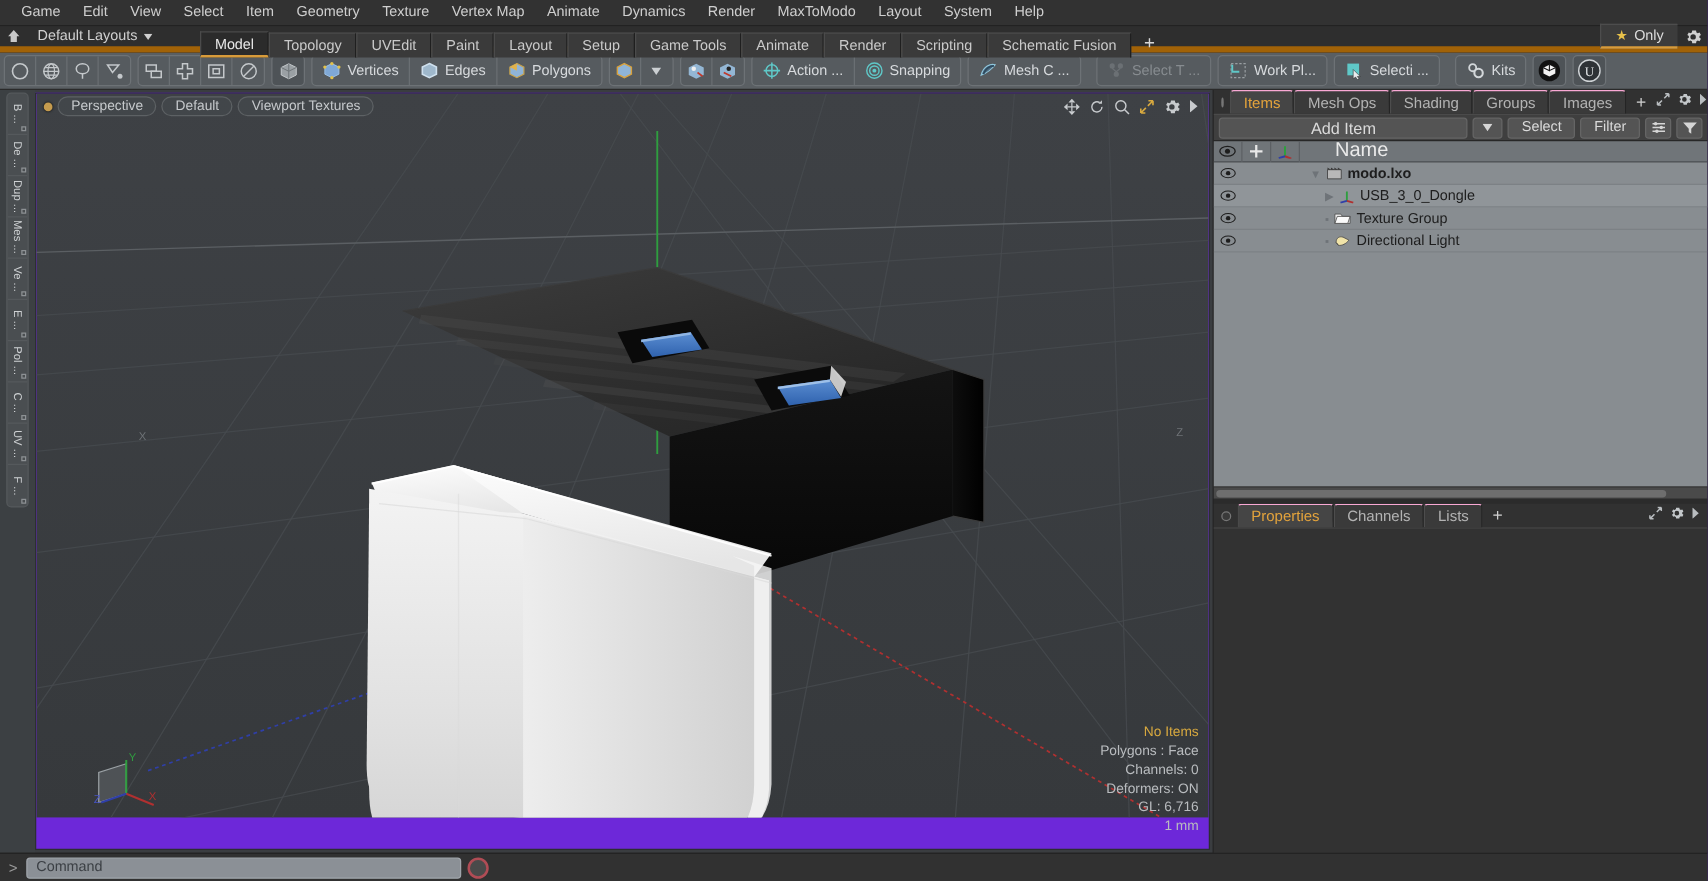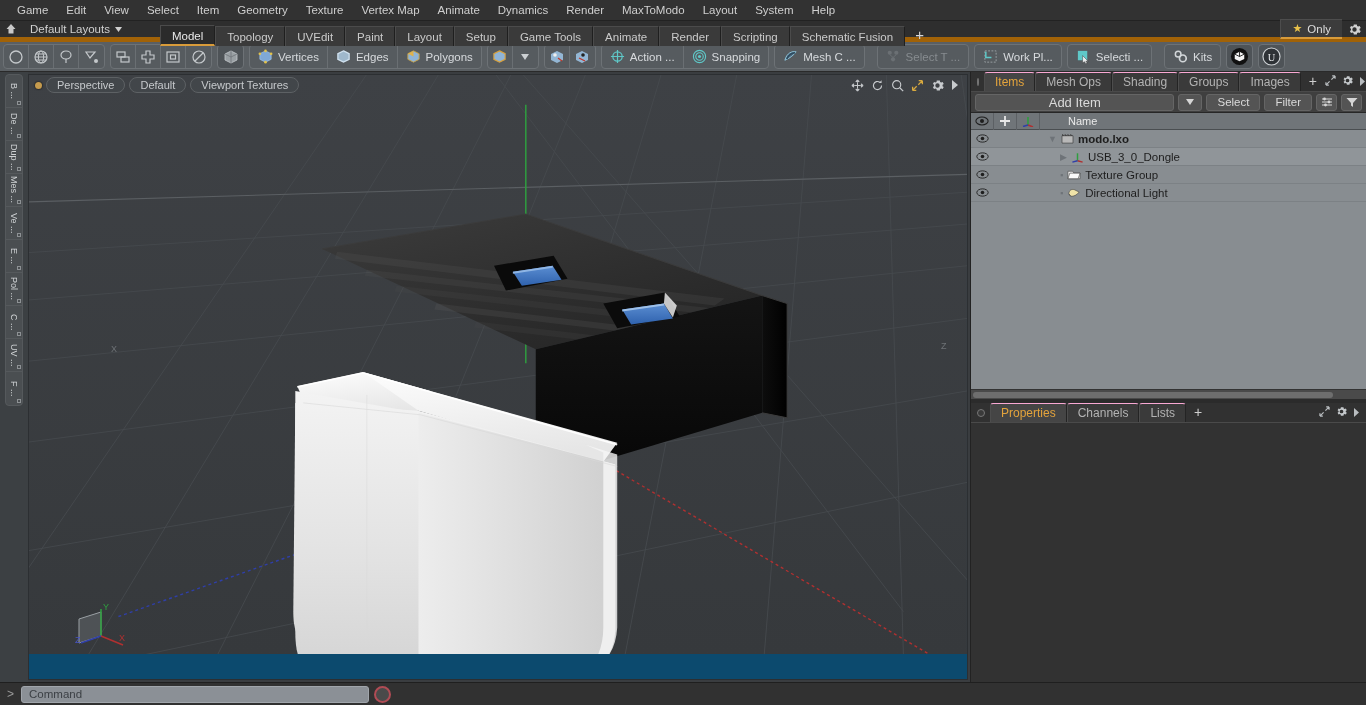--- a/index.html
+++ b/index.html
@@ -98,21 +98,21 @@
   }
   .vtab i{
     position:absolute; bottom:2px; right:1px; width:4px; height:4px;
     border:1px solid #8d9194; background:#4a4e51;
   }
 
   
   .vpwrap{ flex:1; position:relative; background:#3a3d40; padding:2px 2px 2px 0; }
   .viewport{
     position:relative; width:100%; height:100%; overflow:hidden;
-    background:#0c4a6e;
+    background:#6d28d9;
     border:1px solid #2c2f32;
     padding-left:20px;
   }
   .vp-header{
     position:absolute; top:0; left:0; right:0; height:20px;
     display:flex; align-items:center; gap:4px; padding-left:6px;
     z-index:6;
   }
   .vp-dot{ width:7px; height:7px; border-radius:50%; background:#c59b4e; box-shadow:0 0 2px #000;}
   .vp-pill{
@@ -170,21 +170,21 @@
     height:17px; padding:0 10px; background:#545454; border:1px solid #656565; border-radius:3px;
     display:flex;align-items:center; font-size:11.5px; color:#dadada;
   }
   .ibtn{
     width:21px;height:17px;background:#545454;border:1px solid #656565;border-radius:3px;
     display:flex;align-items:center;justify-content:center;
   }
 
   .listhead{
     height:17px; background:#707579; display:flex; align-items:center;
-    font-size:11px; color:#eaeaea; border-bottom:1px solid #4a4e51;
+    font-size:16px; color:#eaeaea; border-bottom:1px solid #4a4e51;
   }
   .lh-col{ width:23px; display:flex;align-items:center;justify-content:center; border-right:1px solid #5c6064; height:17px;}
   .lh-name{ padding-left:28px; }
 
   .itemlist{ flex:1; background:#888d91; position:relative; overflow:hidden; }
   .irow{
     height:18px; display:flex; align-items:center; font-size:11.5px; color:#1d1d1d;
     border-bottom:1px solid #7c8185;
   }
   .irow.alt{ background:#909599; }
@@ -704,20 +704,28 @@
               </svg>
           </span>
           <span>
             <svg width="8" height="10" viewBox="0 0 8 10">
                 <path d="M1 0 L7 5 L1 10 Z" fill="#c8cbce"></path>
               </svg>
           </span>
         </div>
       </div>
 
+      <div class="scene-info">
+        <div class="hl">No Items</div>
+        <div>Polygons : Face</div>
+        <div>Channels: 0</div>
+        <div>Deformers: ON</div>
+        <div>GL: 6,716</div>
+        <div>1 mm</div>
+      </div>
 
       <div class="axis-gizmo">
         <svg width="62" height="56" viewBox="0 0 62 56">
           <path d="M10 44 L10 20 L32 13 L32 37 Z" fill="#8d9296" fill-opacity=".28" stroke="#9aa0a4" stroke-width="1"></path>
           <path d="M32 37 L32 10" stroke="#2f9e3f" stroke-width="1.6"></path>
           <text x="34" y="11" font-size="9" fill="#2f9e3f" font-family="Liberation Sans, sans-serif">Y</text>
           <path d="M32 37 L54 46" stroke="#b03030" stroke-width="1.6"></path>
           <text x="50" y="42" font-size="9" fill="#b03030" font-family="Liberation Sans, sans-serif">X</text>
           <path d="M32 37 L12 44" stroke="#2f3fa8" stroke-width="1.6"></path>
           <text x="6" y="44" font-size="9" fill="#4654c4" font-family="Liberation Sans, sans-serif">Z</text>

